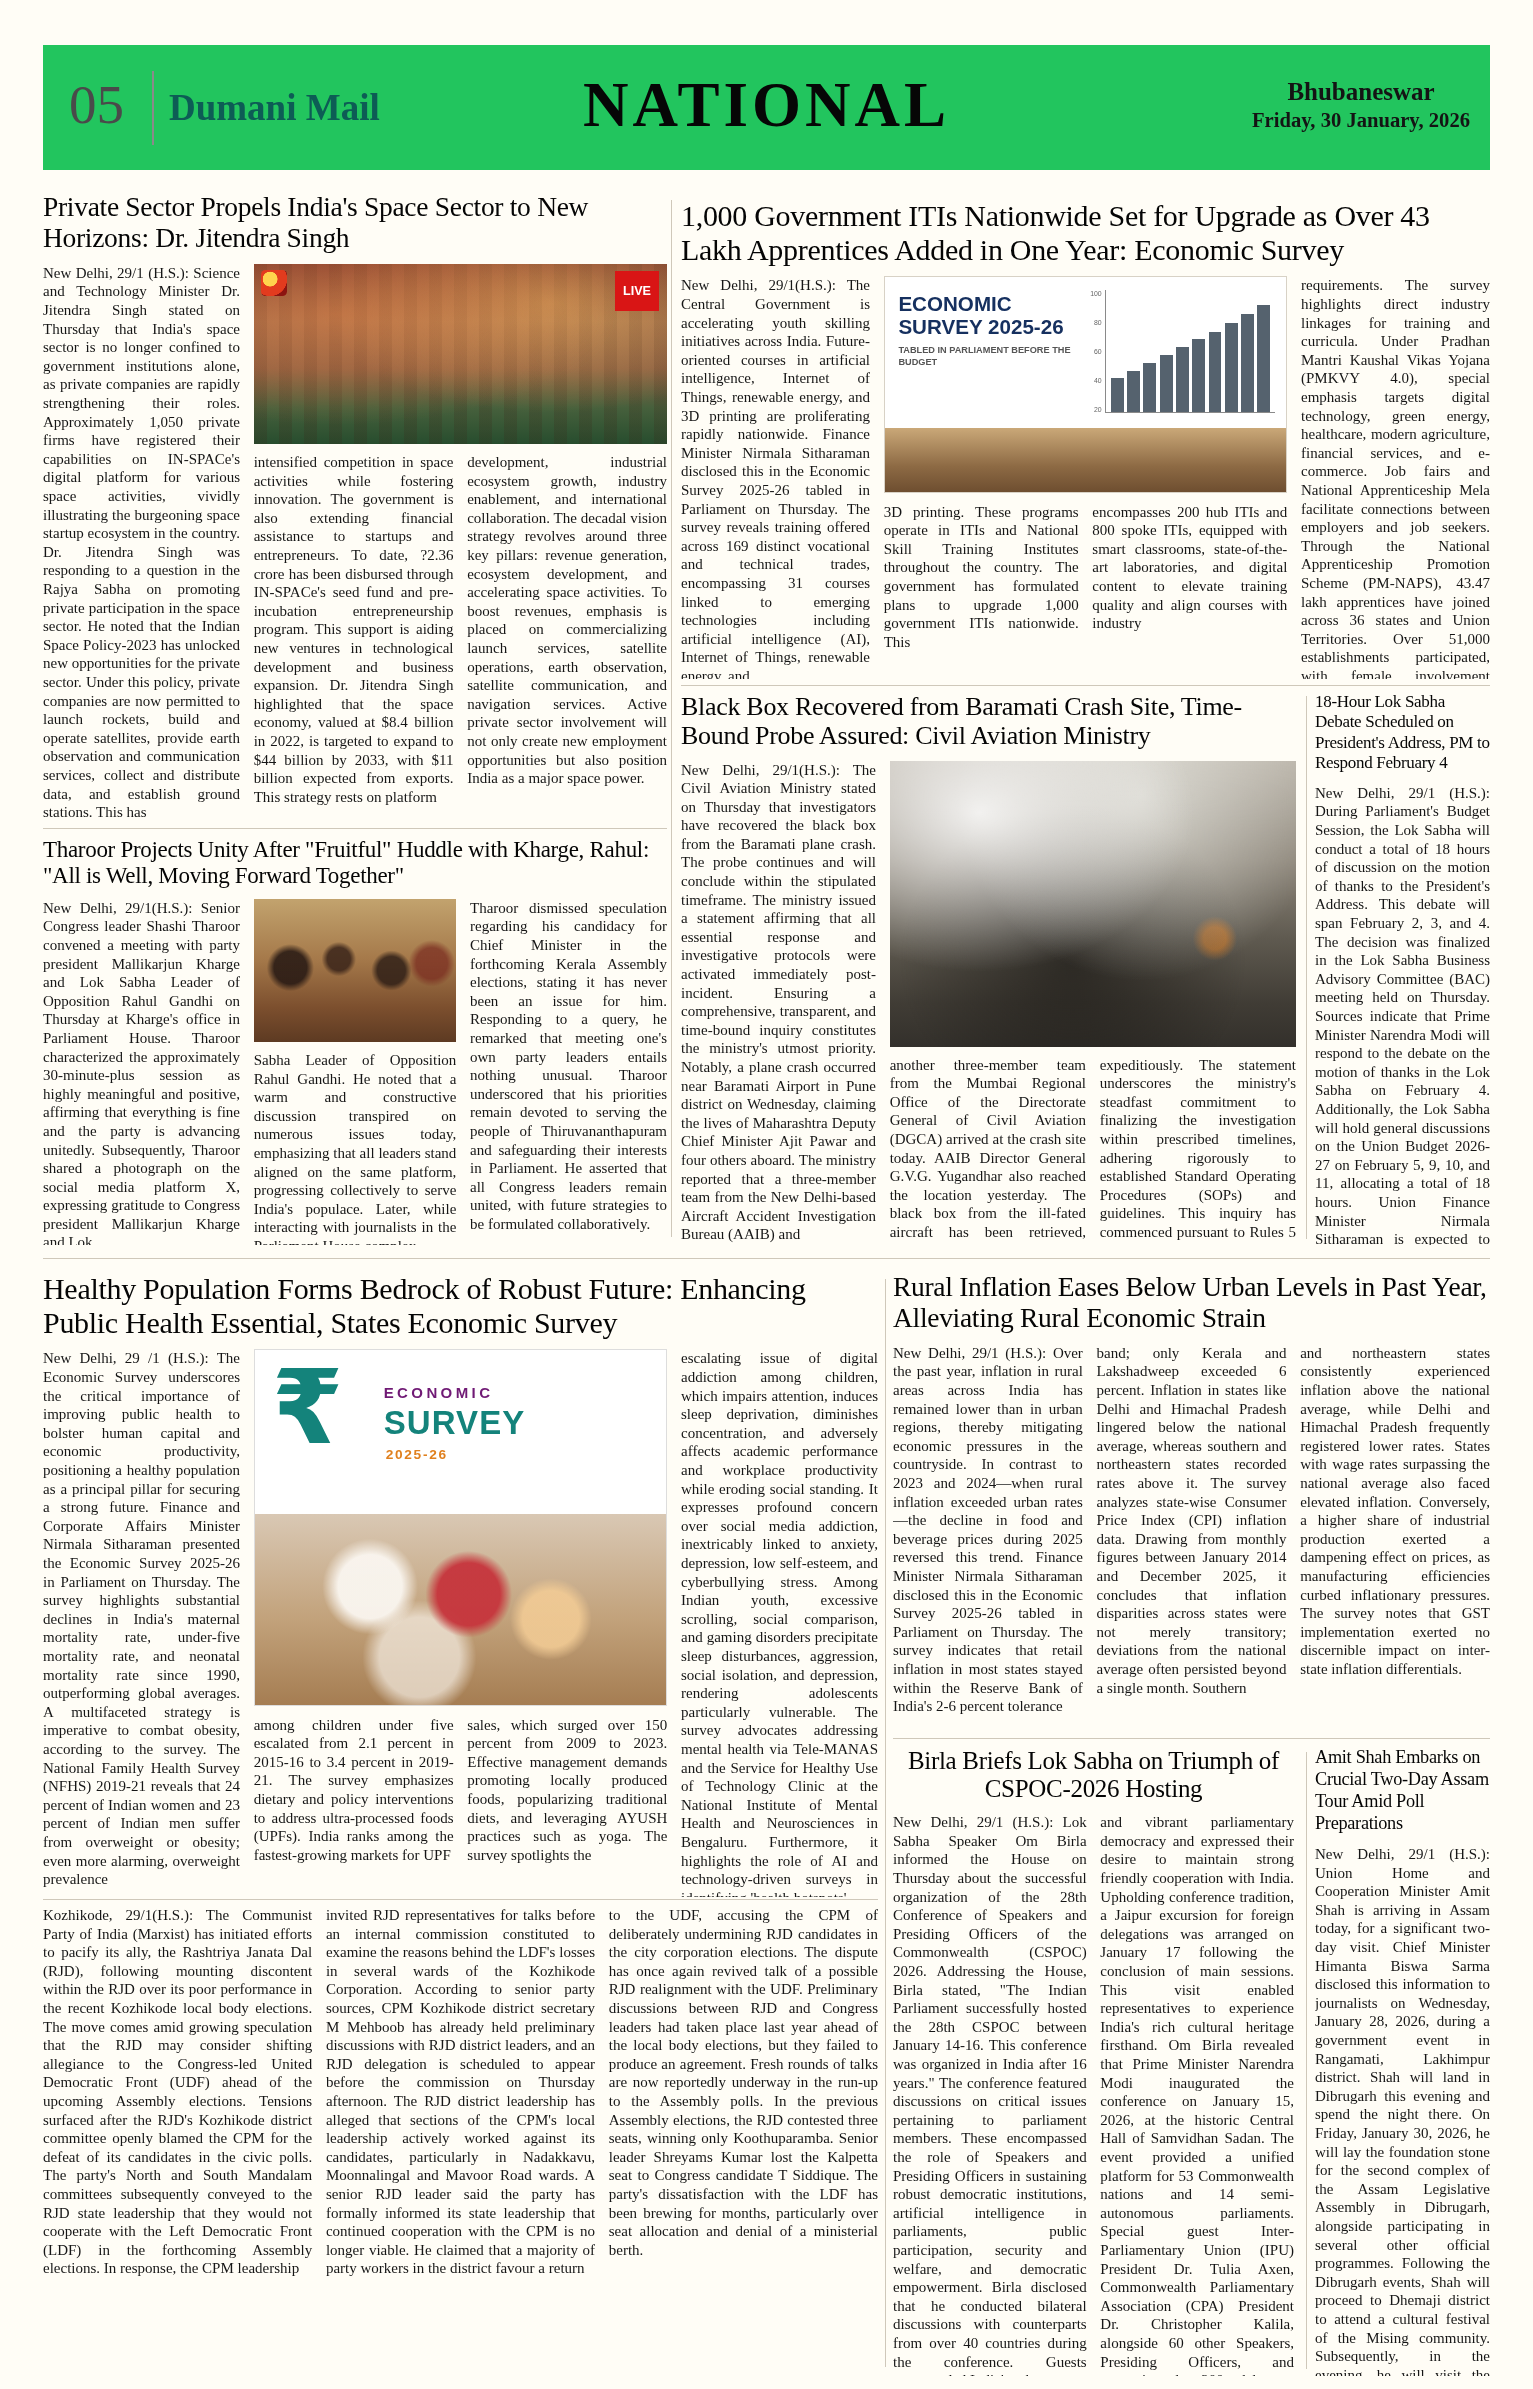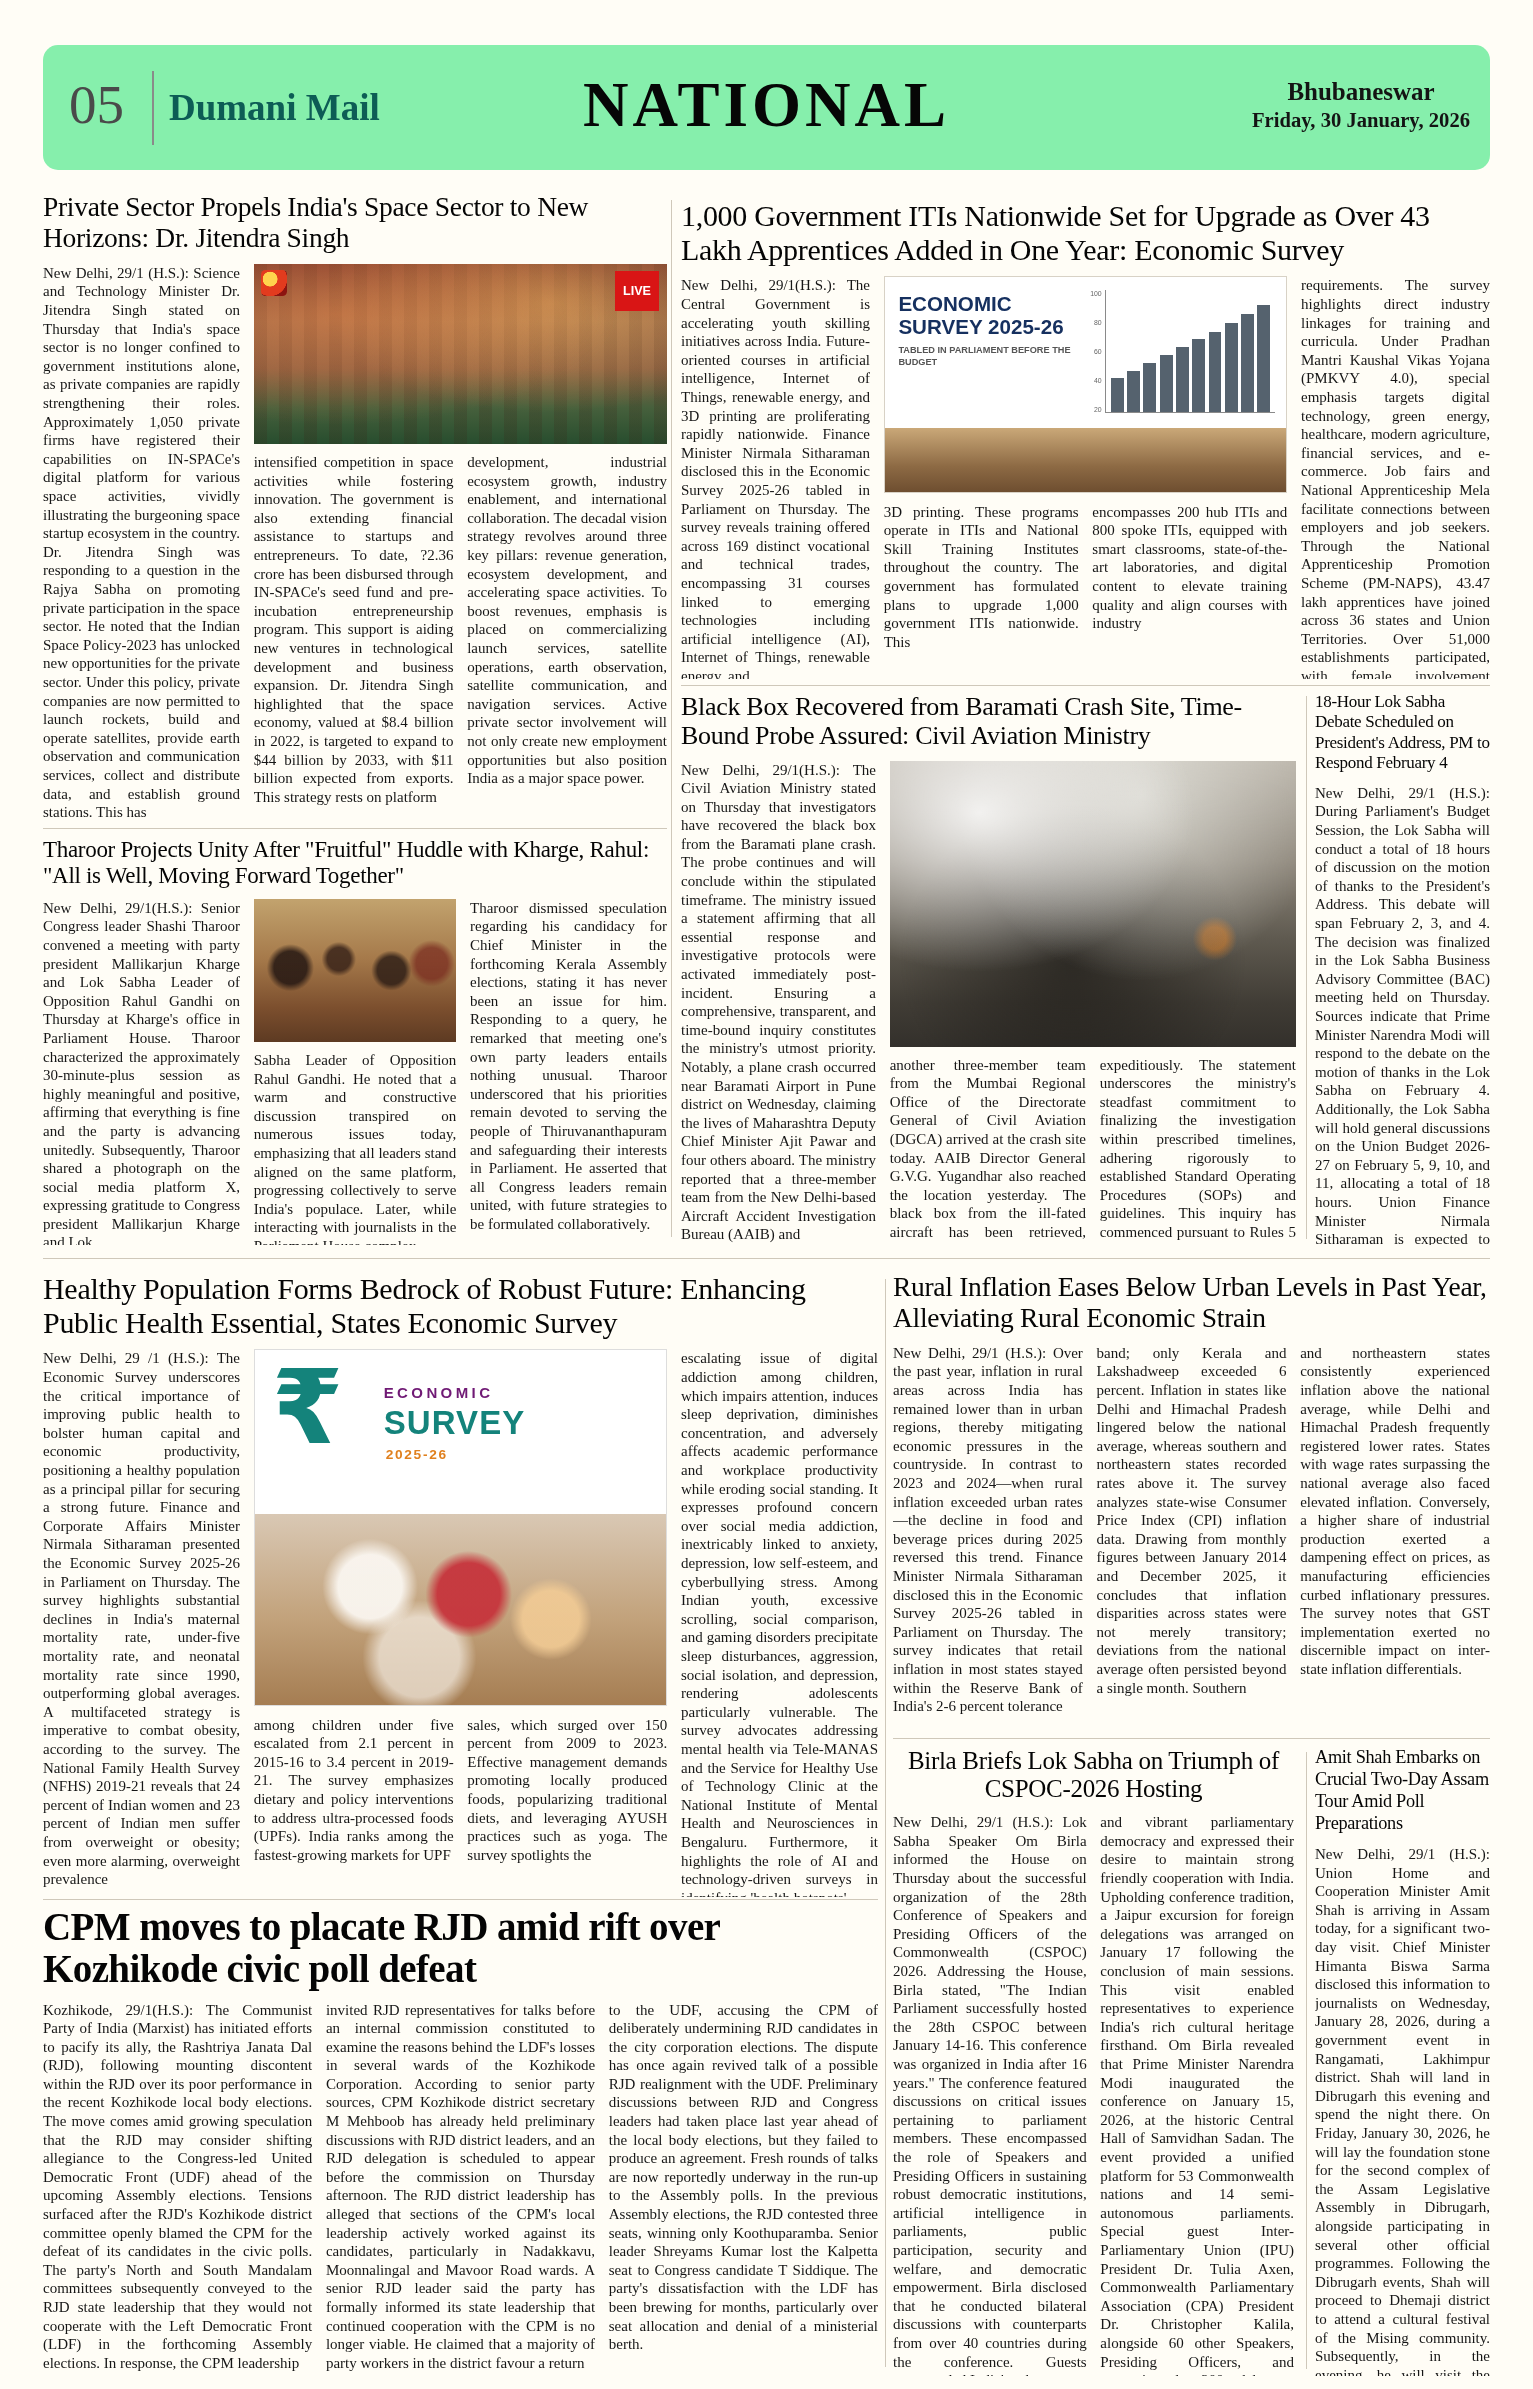--- a/index.html
+++ b/index.html
@@ -1,21 +1,21 @@
 <!DOCTYPE html>
 <html style="font-size:9.2px"><head>
 <meta charset="utf-8">
 <style>
   html,body{margin:0;padding:0;}
   body{
     width:1533px;height:2389px;position:relative;background:#fffdf6;
     font-family:"Liberation Serif",serif;color:#141414;overflow:hidden;
   }
   
-  .header{position:absolute;left:43px;top:45px;width:1447px;height:125px;background:#86efac;border-radius:15px;}
+  .header{position:absolute;left:43px;top:45px;width:1447px;height:125px;background:#22c55e;}
   .pagenum{position:absolute;left:26px;top:27.5px;font-size:55px;font-weight:400;color:#4a4a4a;}
   .mast-rule{position:absolute;left:109px;top:26px;width:1.7px;height:74px;background:#8a8a8a;}
   .masthead{position:absolute;left:126px;top:41px;font-size:37px;font-weight:700;color:#0d5c55;}
   .section-title{position:absolute;left:50%;top:24px;transform:translateX(-50%);font-size:63px;font-weight:700;letter-spacing:4px;color:#060606;}
   .dateline{position:absolute;right:20px;top:33px;text-align:center;}
   .dateline .city{font-size:25px;font-weight:700;}
   .dateline .date{font-size:20.6px;font-weight:700;margin-top:3.4px;}
   
   .article{position:absolute;overflow:hidden;}
   .hl{font-weight:400;margin:0 0 10.3px 0;line-height:1.12;color:#050505;letter-spacing:-0.3px;}
@@ -234,21 +234,20 @@
     <div class="col body-text">and vibrant parliamentary democracy and expressed their desire to maintain strong friendly cooperation with India. Upholding conference tradition, a Jaipur excursion for foreign delegations was arranged on January 17 following the conclusion of main sessions. This visit enabled representatives to experience India's rich cultural heritage firsthand. Om Birla revealed that Prime Minister Narendra Modi inaugurated the conference on January 15, 2026, at the historic Central Hall of Samvidhan Sadan. The event provided a unified platform for 53 Commonwealth nations and 14 semi-autonomous parliaments. Special guest Inter-Parliamentary Union (IPU) President Dr. Tulia Axen, Commonwealth Parliamentary Association (CPA) President Dr. Christopher Kalila, alongside 60 other Speakers, Presiding Officers, and approximately 200 delegates participated in the conference.</div>
   </div>
 </section>
 
 <section class="article" style="left:1315px;top:1747px;width:175px;height:629px;">
   <h1 class="hl hl-a9">Amit Shah Embarks on Crucial Two-Day Assam Tour Amid Poll Preparations</h1>
   <div class="body-text">New Delhi, 29/1 (H.S.): Union Home and Cooperation Minister Amit Shah is arriving in Assam today, for a significant two-day visit. Chief Minister Himanta Biswa Sarma disclosed this information to journalists on Wednesday, January 28, 2026, during a government event in Rangamati, Lakhimpur district. Shah will land in Dibrugarh this evening and spend the night there. On Friday, January 30, 2026, he will lay the foundation stone for the second complex of the Assam Legislative Assembly in Dibrugarh, alongside participating in several other official programmes. Following the Dibrugarh events, Shah will proceed to Dhemaji district to attend a cultural festival of the Mising community. Subsequently, in the evening, he will visit the Assam BJP headquarters in Guwahati to deliberate on the state's political landscape.</div>
 </section>
 
 <section class="article" style="left:43px;top:1906px;width:835px;height:469px;">
-  <h1 class="hl hl-a10">CPM moves to placate RJD amid rift over Kozhikode civic poll defeat</h1>
   <div class="cols">
     <div class="col body-text">Kozhikode, 29/1(H.S.): The Communist Party of India (Marxist) has initiated efforts to pacify its ally, the Rashtriya Janata Dal (RJD), following mounting discontent within the RJD over its poor performance in the recent Kozhikode local body elections. The move comes amid growing speculation that the RJD may consider shifting allegiance to the Congress-led United Democratic Front (UDF) ahead of the upcoming Assembly elections. Tensions surfaced after the RJD's Kozhikode district committee openly blamed the CPM for the defeat of its candidates in the civic polls. The party's North and South Mandalam committees subsequently conveyed to the RJD state leadership that they would not cooperate with the Left Democratic Front (LDF) in the forthcoming Assembly elections. In response, the CPM leadership</div>
     <div class="col body-text">invited RJD representatives for talks before an internal commission constituted to examine the reasons behind the LDF's losses in several wards of the Kozhikode Corporation. According to senior party sources, CPM Kozhikode district secretary M Mehboob has already held preliminary discussions with RJD district leaders, and an RJD delegation is scheduled to appear before the commission on Thursday afternoon. The RJD district leadership has alleged that sections of the CPM's local leadership actively worked against its candidates, particularly in Nadakkavu, Moonnalingal and Mavoor Road wards. A senior RJD leader said the party has formally informed its state leadership that continued cooperation with the CPM is no longer viable. He claimed that a majority of party workers in the district favour a return</div>
     <div class="col body-text">to the UDF, accusing the CPM of deliberately undermining RJD candidates in the city corporation elections. The dispute has once again revived talk of a possible RJD realignment with the UDF. Preliminary discussions between RJD and Congress leaders had taken place last year ahead of the local body elections, but they failed to produce an agreement. Fresh rounds of talks are now reportedly underway in the run-up to the Assembly polls. In the previous Assembly elections, the RJD contested three seats, winning only Koothuparamba. Senior leader Shreyams Kumar lost the Kalpetta seat to Congress candidate T Siddique. The party's dissatisfaction with the LDF has been brewing for months, particularly over seat allocation and denial of a ministerial berth.</div>
   </div>
 </section>
 
 <div class="vrule" style="left:671px;top:200px;height:1037px;"></div>
 <div class="vrule" style="left:1306px;top:696px;height:543px;"></div>
 <div class="vrule" style="left:885px;top:1279px;height:1088px;"></div>

